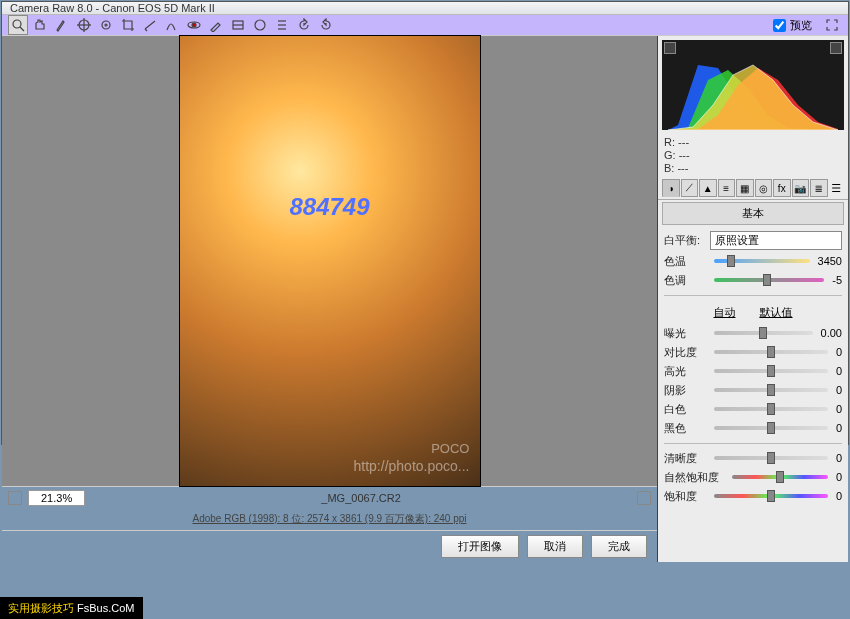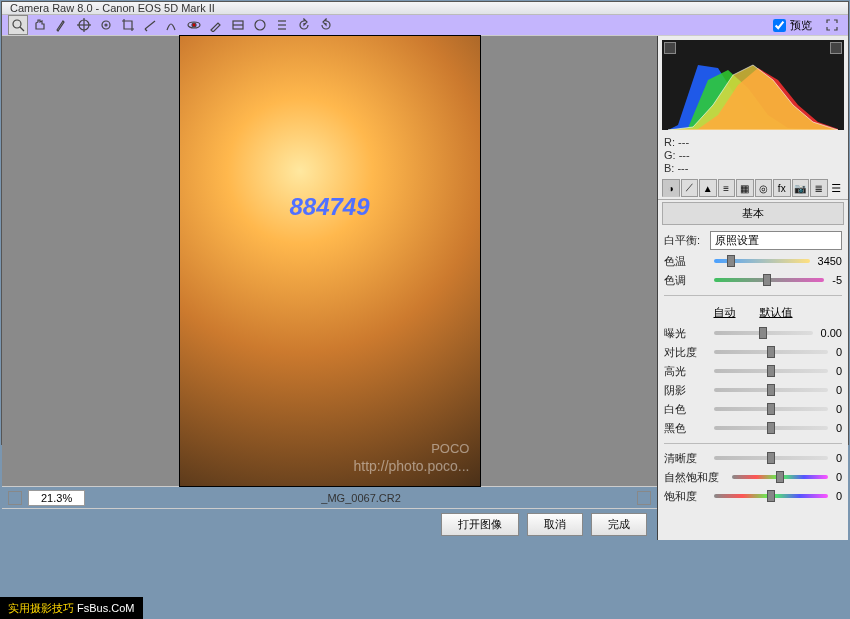--- a/index.html
+++ b/index.html
@@ -171,20 +171,21 @@
           <div class="wm1">POCO</div>
           <div class="wm2">http://photo.poco...</div>
         </div>
       </div>
       <div class="status">
         <span class="sq"></span>
         <span class="zoom-sel">21.3%</span>
         <span class="center-txt">_MG_0067.CR2</span>
         <span class="sq"></span>
       </div>
+      <div class="meta-line">Adobe RGB (1998): 8 位: 2574 x 3861 (9.9 百万像素): 240 ppi</div>
       <div class="bottom-bar">
         <div class="right">
           <button class="btn">打开图像</button>
           <button class="btn">取消</button>
           <button class="btn">完成</button>
         </div>
       </div>
     </div>
 
     <div class="panel">

